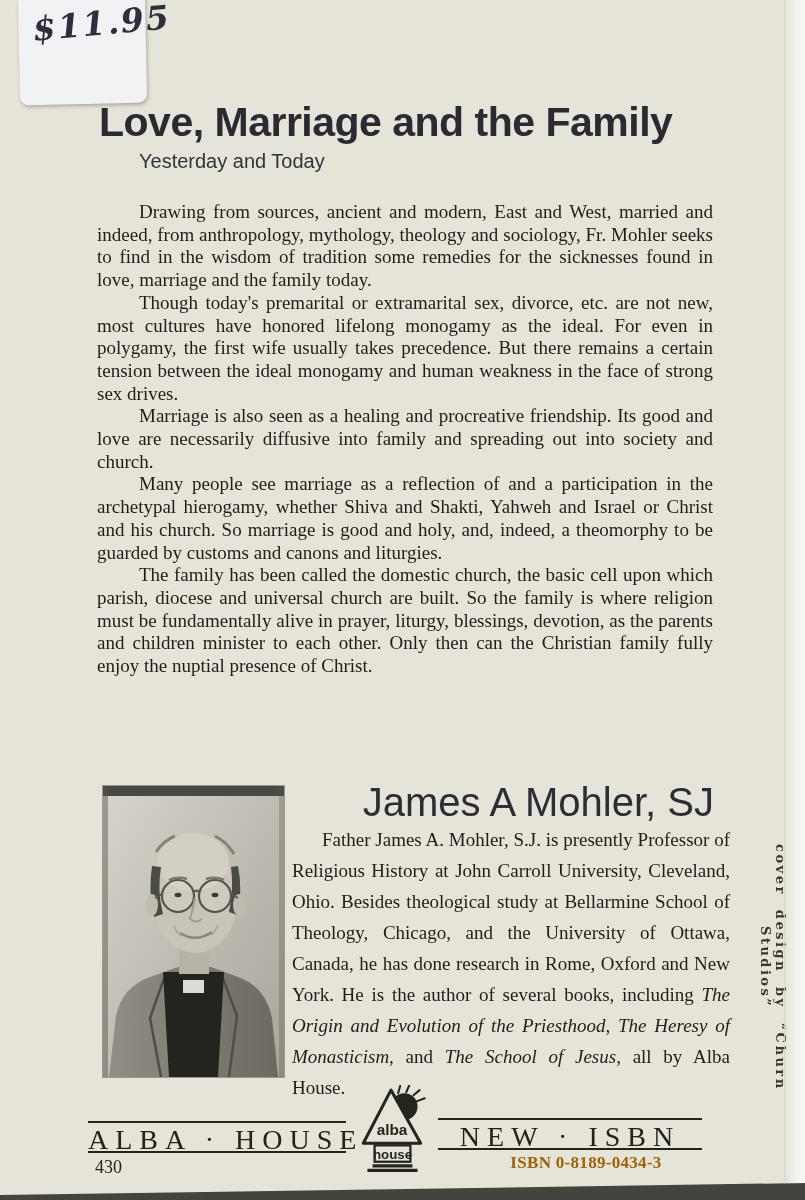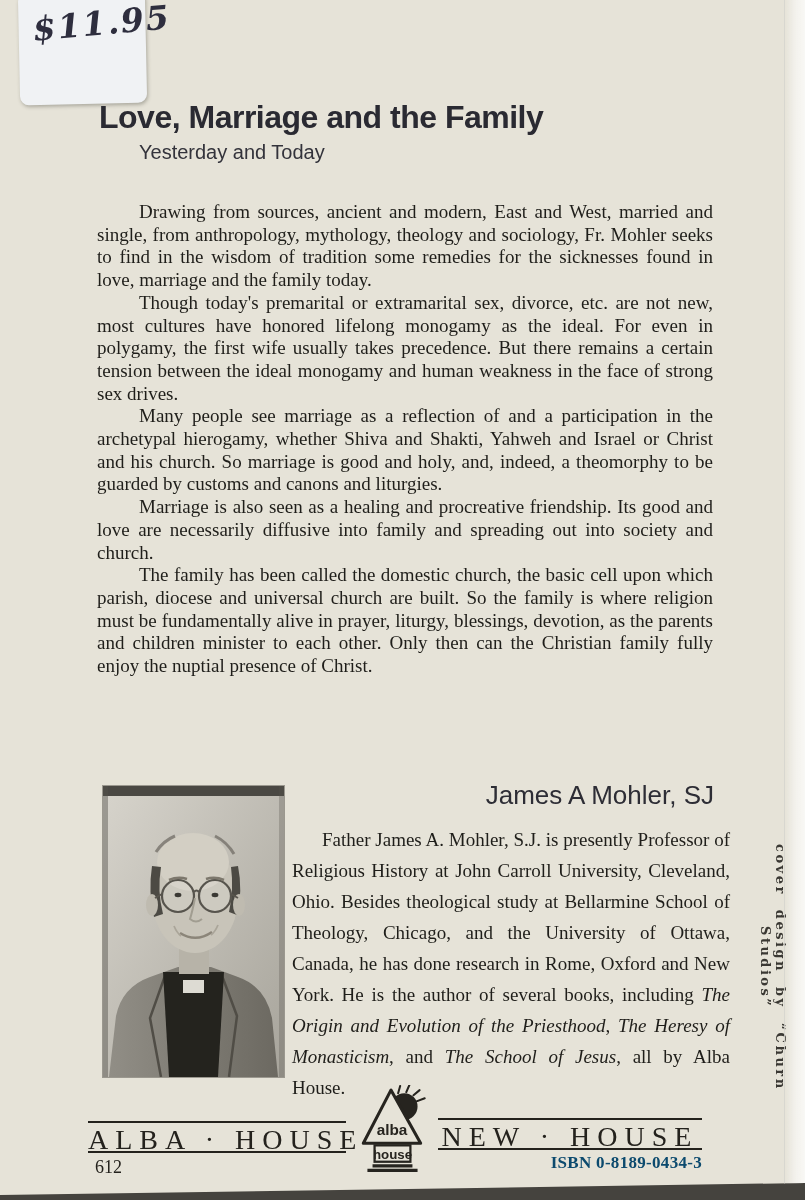--- a/index.html
+++ b/index.html
@@ -32,21 +32,21 @@
     position: absolute; left: 14px; top: 12px;
     font-family: "DejaVu Serif", serif; font-style: italic; font-weight: bold;
     font-size: 33px; color: #2e2e3e; letter-spacing: 2px;
     transform: rotate(-4deg);
   }
 
   
   .title-block { position: absolute; left: 99px; top: 101px; color: var(--title_ink, #2a2a32); }
   .book-title {
     font-family: "Liberation Sans", sans-serif; font-weight: 700;
-    font-size: 32px; letter-spacing: -0.5px; line-height: 1.05; text-align: right;
+    font-size: 41px; letter-spacing: -0.5px; line-height: 1.05; text-align: right;
   }
   .book-subtitle {
     font-family: "Liberation Sans", sans-serif; font-weight: 400;
     font-size: 20px; letter-spacing: 0px; margin: 6px 0 0 40px; color: #33333b;
   }
 
   
   .synopsis {
     position: absolute; left: 97px; top: 201px; width: 616px;
     font-size: 19px; line-height: 22.7px; color: var(--ink, #1f1e1a);
@@ -56,21 +56,21 @@
 
   
   .author-photo {
     position: absolute; left: 103px; top: 786px; width: 181px; height: 291px;
     outline: 1px solid rgba(80,78,70,0.5);
   }
   .author-heading {
     position: absolute; left: 290px; top: 780px; width: 424px;
     text-align: right;
     font-family: "Liberation Sans", sans-serif; font-weight: 400;
-    font-size: 26px; color: #2d2d35; letter-spacing: 0px;
+    font-size: 40px; color: #2d2d35; letter-spacing: 0px;
   }
   .author-bio {
     position: absolute; left: 292px; top: 824px; width: 438px;
     font-size: 19px; line-height: 31px; color: var(--ink, #1f1e1a);
     text-align: justify; text-indent: 30px;
   }
   .author-bio .italic { font-style: italic; }
 
   
   .side-credit {
@@ -92,44 +92,44 @@
     font-size: 28px; color: #24221d; letter-spacing: 7px; white-space: nowrap;
   }
   .pub-left  { left: 88px;  top: 1124px; width: 258px; }
   .pub-right { left: 438px; top: 1121px; width: 264px; }
   .logo { position: absolute; left: 354px; top: 1085px; width: 78px; height: 88px; }
   .catalog-number {
     position: absolute; left: 95px; top: 1157px;
     font-size: 18px; color: #24221d;
   }
   .isbn {
-    position: absolute; left: 470px; top: 1153px; width: 232px; text-align: right;
-    font-size: 17px; font-weight: bold; color: #0c4a6e; letter-spacing: 0.3px;
+    position: absolute; left: 470px; top: 1153px; width: 232px; text-align: center;
+    font-size: 17px; font-weight: bold; color: #a16207; letter-spacing: 0.3px;
   }
 </style>
 </head>
 <body>
 
 <div class="scan">
   <div class="cover">
 
     <div class="sticker">
       <div class="price">$11.95</div>
     </div>
 
     <div class="title-block">
       <div class="book-title">Love, Marriage and the Family</div>
       <div class="book-subtitle">Yesterday and Today</div>
     </div>
 
     <div class="synopsis">
-      <p>Drawing from sources, ancient and modern, East and West, married and single, from anthropology, mythology, theology and sociology, Fr. Mohler seeks to find in the wisdom of tradition some remedies for the sicknesses found in love, marriage and the family today.</p>
+      <p>Drawing from sources, ancient and modern, East and West, married and indeed, from anthropology, mythology, theology and sociology, Fr. Mohler seeks to find in the wisdom of tradition some remedies for the sicknesses found in love, marriage and the family today.</p>
       <p>Though today's premarital or extramarital sex, divorce, etc. are not new, most cultures have honored lifelong monogamy as the ideal. For even in polygamy, the first wife usually takes precedence. But there remains a certain tension between the ideal monogamy and human weakness in the face of strong sex drives.</p>
+      <p>Marriage is also seen as a healing and procreative friendship. Its good and love are necessarily diffusive into family and spreading out into society and church.</p>
       <p>Many people see marriage as a reflection of and a participation in the archetypal hierogamy, whether Shiva and Shakti, Yahweh and Israel or Christ and his church. So marriage is good and holy, and, indeed, a theomorphy to be guarded by customs and canons and liturgies.</p>
-      <p>Marriage is also seen as a healing and procreative friendship. Its good and love are necessarily diffusive into family and spreading out into society and church.</p>
       <p>The family has been called the domestic church, the basic cell upon which parish, diocese and universal church are built. So the family is where religion must be fundamentally alive in prayer, liturgy, blessings, devotion, as the parents and children minister to each other. Only then can the Christian family fully enjoy the nuptial presence of Christ.</p>
     </div>
 
     <svg class="author-photo" viewBox="0 0 181 291" aria-hidden="true">
       <defs>
         <linearGradient id="pbg" x1="0" y1="0" x2="1" y2="1">
           <stop offset="0" stop-color="#d7d4cc"></stop>
             <stop offset="1" stop-color="#a7a49b"></stop>
         </linearGradient>
         <linearGradient id="pjacket" x1="0" y1="0" x2="1" y2="0">
@@ -179,35 +179,35 @@
     <div class="author-bio"><span>Father James A. Mohler, S.J. is presently Professor of Religious History at John Carroll University, Cleveland, Ohio. Besides theological study at Bellarmine School of Theology, Chicago, and the University of Ottawa, Canada, he has done research in Rome, Oxford and New York. He is the author of several books, including </span><span class="italic">The Origin and Evolution of the Priesthood</span><span>, </span><span class="italic">The Heresy of Monasticism</span><span>, and </span><span class="italic">The School of Jesus</span><span>, all by Alba House.</span></div>
 
     <div class="side-credit">cover design by “Churn Studios”</div>
 
     <div class="rule rule-left-top"></div>
     <div class="rule rule-left-bot"></div>
     <div class="rule rule-right-top"></div>
     <div class="rule rule-right-bot"></div>
 
     <div class="pub-left">ALBA · HOUSE</div>
-    <div class="pub-right">NEW · HOUSE</div>
+    <div class="pub-right">NEW · ISBN</div>
 
     <svg class="logo" viewBox="0 0 76 86" aria-hidden="true">
       <g stroke="#26241f" stroke-width="2" stroke-linecap="round">
         <line x1="43" y1="8" x2="45" y2="1"></line>
         <line x1="51" y1="7" x2="54" y2="0"></line>
         <line x1="58" y1="10" x2="64" y2="5"></line>
         <line x1="61" y1="16" x2="69" y2="13"></line>
       </g>
       <circle cx="49" cy="21" r="13" fill="#26241f"></circle>
       <path d="M36 5 L9 57 L65 57 Z" fill="#e6e3d8" stroke="#26241f" stroke-width="3" stroke-linejoin="round"></path>
       <text x="37" y="49" text-anchor="middle" font-size="15" font-weight="bold" fill="#26241f" font-family="Liberation Sans, sans-serif">alba</text>
       <rect x="20" y="59" width="35" height="16" fill="#e6e3d8" stroke="#26241f" stroke-width="2.2"></rect>
       <text x="37.5" y="72" text-anchor="middle" font-size="13" font-weight="bold" fill="#26241f" font-family="Liberation Sans, sans-serif">house</text>
       <path d="M18 79 H57 M13 83.5 H62" stroke="#26241f" stroke-width="3.2"></path>
     </svg>
 
-    <div class="catalog-number">612</div>
+    <div class="catalog-number">430</div>
     <div class="isbn">ISBN 0-8189-0434-3</div>
 
     <div class="cover-right-edge"></div>
   </div>
 </div>
 
 </body></html>

